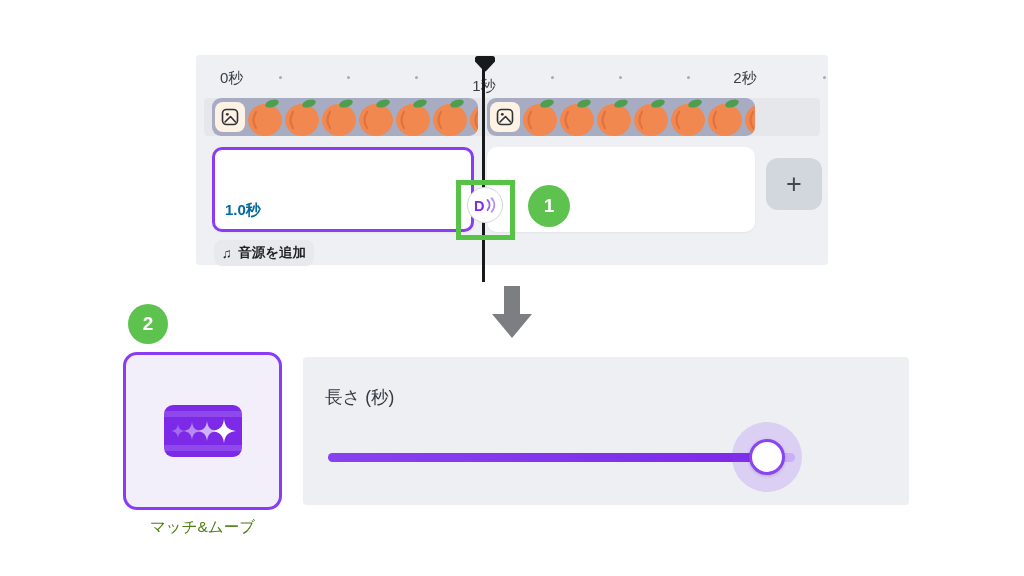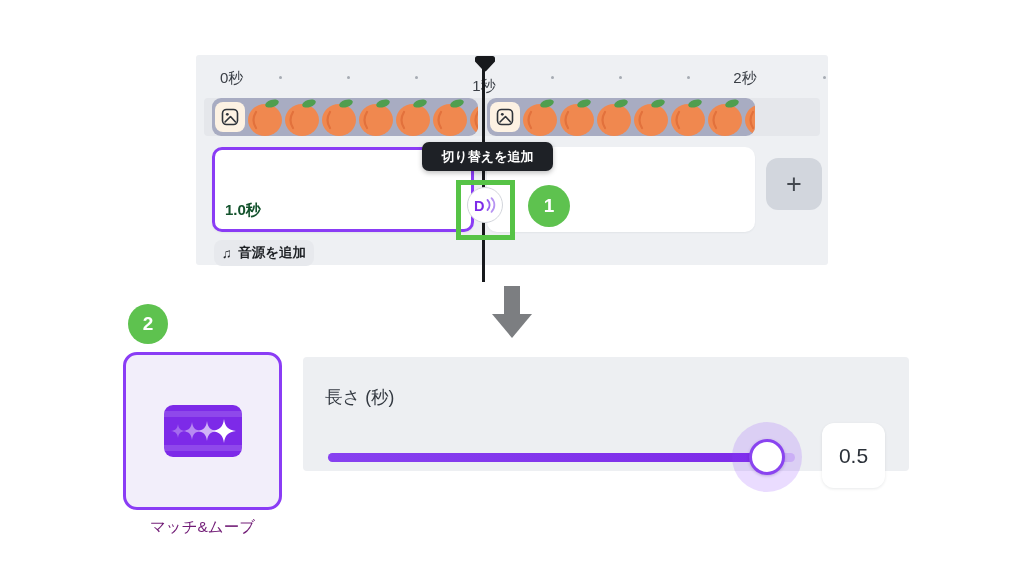--- a/index.html
+++ b/index.html
@@ -23,21 +23,21 @@
   .filmclip.c1{left:16px;width:266px;}
   .filmclip.c2{left:291px;width:268px;}
   .thumb-badge{flex:0 0 30px;width:30px;height:30px;margin:0 2px 0 3px;background:#fdf2e3;border-radius:8px;
     display:flex;align-items:center;justify-content:center;z-index:2;}
   .fruits{display:flex;flex:1;height:40px;align-items:center;}
   .fruits svg{flex:0 0 37px;}
 
   .clip{position:absolute;top:92px;height:85px;background:#ffffff;border-radius:10px;box-shadow:0 1px 2px rgba(40,44,60,.06);}
   .clip.a{left:16px;width:262px;border:3px solid #8a3cf5;box-sizing:border-box;}
   .clip.b{left:291px;width:268px;}
-  .clip-dur{position:absolute;left:10px;bottom:9px;font-size:15px;font-weight:bold;color:#14532d;}
+  .clip-dur{position:absolute;left:10px;bottom:9px;font-size:15px;font-weight:bold;color:#0369a1;}
 
   .add-clip-btn{left:570px;top:103px;width:56px;height:52px;background:#d2d6dd;border-radius:12px;
     display:flex;align-items:center;justify-content:center;font-size:27px;font-weight:300;color:#43484f;}
 
   .playhead-line{left:286px;top:14px;width:3px;height:213px;background:#17191c;z-index:3;}
   .playhead-marker{left:279px;top:1px;z-index:3;}
 
   .transition-btn{left:271px;top:132px;width:36px;height:36px;background:#ffffff;border:1.5px solid #d3d6dc;
     border-radius:50%;display:flex;align-items:center;justify-content:center;z-index:4;box-sizing:border-box;}
   .hl-box{left:260px;top:125px;width:59px;height:60px;border:5px solid #56c346;box-sizing:border-box;z-index:5;}
@@ -53,24 +53,24 @@
 
   .add-audio-btn{left:18px;top:185px;width:100px;height:26px;background:#e7e9ed;border-radius:8px;
     display:flex;align-items:center;justify-content:center;gap:6px;font-size:13.5px;font-weight:600;color:#1f2226;}
 
   
   .down-arrow{left:490px;top:286px;}
 
   
   .trans-card{left:123px;top:352px;width:159px;height:158px;background:#f2eefa;border:3.5px solid #8a3cf5;
     border-radius:14px;box-sizing:border-box;display:flex;align-items:center;justify-content:center;}
-  .trans-label{left:123px;top:517px;width:159px;text-align:center;font-size:15.5px;color:#701a75;}
-
-  
-  .dur-panel{left:303px;top:357px;width:606px;height:114px;background:#edeff2;border-radius:4px;}
+  .trans-label{left:123px;top:517px;width:159px;text-align:center;font-size:15.5px;color:#4d7c0f;}
+
+  
+  .dur-panel{left:303px;top:357px;width:606px;height:148px;background:#edeff2;border-radius:4px;}
   .dur-label{position:absolute;left:22px;top:28px;font-size:17.5px;color:#333941;}
   .slider-track{position:absolute;left:25px;top:96px;width:467px;height:9px;border-radius:5px;background:#d9c9f5;}
   .slider-fill{height:9px;border-radius:5px;background:linear-gradient(90deg,#8741f0,#7d2ae8);}
   .slider-halo{position:absolute;width:70px;height:70px;border-radius:50%;background:rgba(139,61,255,.18);top:65px;}
   .slider-thumb{position:absolute;width:36px;height:36px;border-radius:50%;background:#ffffff;border:3px solid #8a44f0;
     box-sizing:border-box;top:82px;box-shadow:0 1px 3px rgba(60,30,120,.25);}
   .value-box{position:absolute;left:519px;top:66px;width:63px;height:65px;background:#ffffff;border-radius:12px;
     display:flex;align-items:center;justify-content:center;font-size:21px;color:#2b3139;
     box-shadow:0 1px 3px rgba(30,35,50,.10);}
 </style>
@@ -203,23 +203,20 @@
   </div>
 
   <div class="abs transition-btn">
     <svg width="22" height="18" viewBox="0 0 22 18">
       <text x="0" y="14.5" font-size="14.5" font-weight="bold" fill="#7d2ae8" font-family="Liberation Sans, DejaVu Sans, sans-serif">D</text>
       <path d="M13.5 4 a7 7 0 0 1 0 10" fill="none" stroke="#9a63f0" stroke-width="1.8" stroke-linecap="round"></path>
       <path d="M17.5 2.2 a9.5 9.5 0 0 1 0 13.6" fill="none" stroke="#b793f2" stroke-width="1.8" stroke-linecap="round"></path>
     </svg>
   </div>
   <div class="abs hl-box"></div>
-  <div class="abs tooltip">
-    <span>切り替えを追加</span>
-  </div>
   <div class="abs step-badge n1">
     <span>1</span>
   </div>
 
   <div class="abs add-audio-btn">
     <span>♫</span>
     <span>音源を追加</span>
   </div>
 </div>
 
@@ -247,16 +244,13 @@
 </div>
 <div class="abs trans-label">マッチ&amp;ムーブ</div>
 
 <div class="abs dur-panel">
   <span class="dur-label">長さ (秒)</span>
   <div class="slider-track">
     <div class="slider-fill" id="slider-fill" style="width: 438.98px;"></div>
   </div>
   <div class="slider-halo" id="slider-halo" style="left: 428.98px;"></div>
   <div class="slider-thumb" id="slider-thumb" style="left: 445.98px;"></div>
-  <div class="value-box">
-    <span>0.5</span>
-  </div>
 </div>
 
 </body></html>

